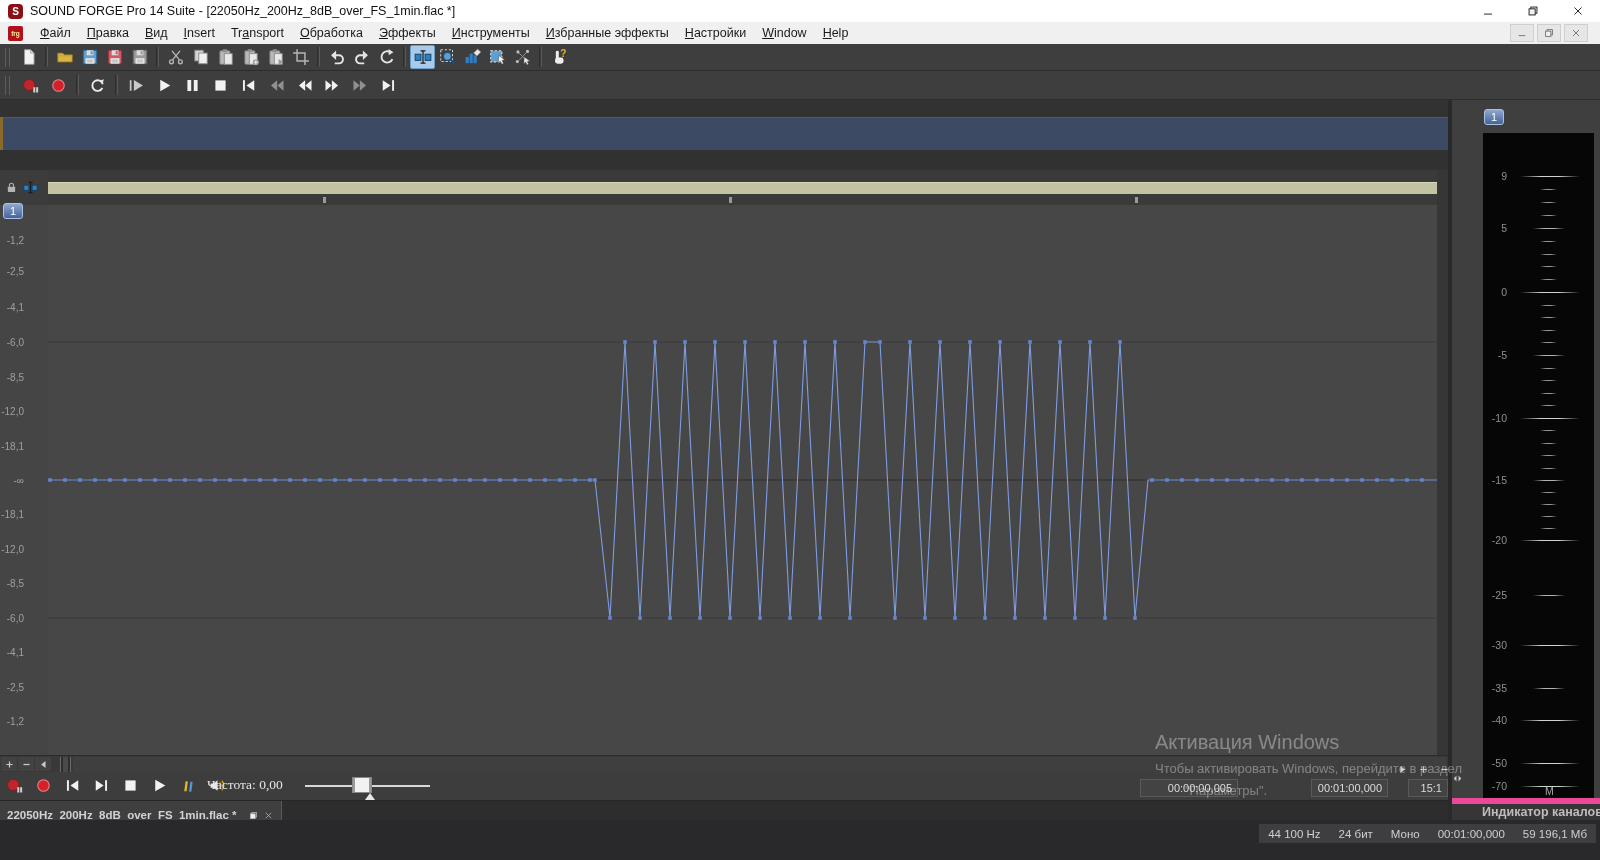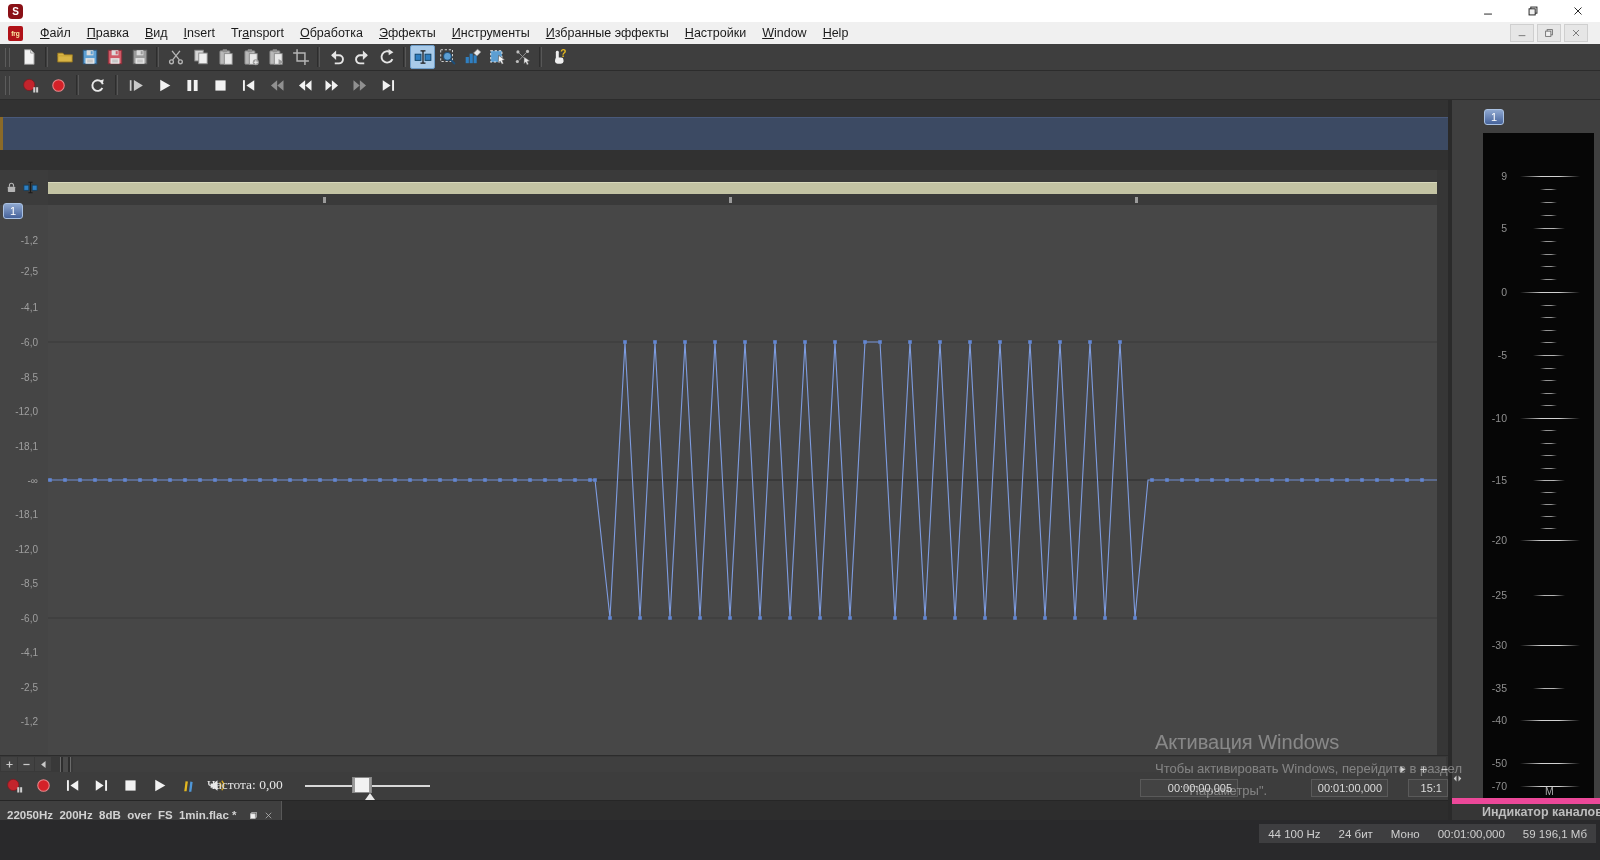--- a/index.html
+++ b/index.html
@@ -40,21 +40,21 @@
 
   
   #corner{left:0;top:170px;width:48px;height:35px;background:#3c3c3c;display:flex;align-items:center;gap:5px;padding-left:5px;box-sizing:border-box;}
   #ruler{left:48px;top:170px;width:1389px;height:35px;background:#3a3a3a;position:absolute;}
   #ruler-beige{position:absolute;left:0;top:12px;width:1389px;height:12px;background:#c3c3a3;border-top:1px solid #d8d8bc;box-sizing:border-box;}
   #ruler-label{position:absolute;left:20px;top:22px;font-size:10.5px;color:#cfcfcf;margin-top:21px;}
   .ruler-tick{position:absolute;top:27px;width:3px;height:6px;background:#9a9a9a;}
 
   
   #scalecol{left:0;top:205px;width:48px;height:550px;background:#454545;position:absolute;}
-  .scale-label{position:absolute;right:10px;font-size:10px;color:#9f9f9f;transform:translateY(-50%);white-space:nowrap;margin-left:44px;}
+  .scale-label{position:absolute;right:24px;font-size:10px;color:#9f9f9f;transform:translateY(-50%);white-space:nowrap;margin-left:44px;}
   #wavearea{left:48px;top:205px;width:1389px;height:550px;background:#474747;position:absolute;overflow:hidden;}
   #right-gap{left:1437px;top:170px;width:11px;height:585px;background:#363636;}
   .chbadge{width:20px;height:16px;border-radius:3px;background:linear-gradient(#8fa8d0,#46639b);border:1px solid #a9c1e2;color:#fff;font-size:11px;text-align:center;line-height:15px;box-sizing:border-box;}
   #chbadge-left{left:3px;top:203px;z-index:5;}
 
   
   #hscroll{left:0;top:755px;width:1448px;height:17px;background:#393939;border-top:1px solid #2c2c2c;display:flex;align-items:center;box-sizing:border-box;}
   .hs-btn{width:16px;height:14px;margin-left:1px;display:flex;align-items:center;justify-content:center;background:#424242;}
   #hs-grip{width:9px;height:15px;margin-left:9px;background:#4a4a4a;border-left:1px solid #6a6a6a;border-right:1px solid #6a6a6a;box-shadow:inset 2px 0 0 #2e2e2e,inset -2px 0 0 #2e2e2e;}
   #hs-track{flex:1;height:15px;background:#3f3f3f;margin:0 2px;}
@@ -103,20 +103,21 @@
   #wm2{left:1155px;top:761px;font-size:13px;}
   #wm3{left:1185px;top:783px;font-size:13px;}
 </style>
 </head>
 <body>
 
 <div id="app">
 
   <div class="abs" id="titlebar">
     <div id="app-icon">S</div>
+    <div id="title-text">SOUND FORGE Pro 14 Suite - [22050Hz_200Hz_8dB_over_FS_1min.flac *]</div>
     <div id="title-controls">
         <div class="tctl">
           <svg viewBox="0 0 16 16" width="14" height="14">
             <path d="M3.5 11.5h9" stroke="currentColor" stroke-width="1.1"></path>
           </svg>
         </div>
         <div class="tctl">
           <svg viewBox="0 0 16 16" width="14" height="14">
             <rect x="5.5" y="3.5" width="7" height="7" fill="none" stroke="currentColor" stroke-width="1.1"></rect>
             <rect x="3.5" y="5.5" width="7" height="7" fill="#f0f0f0" stroke="currentColor" stroke-width="1.1"></rect>

